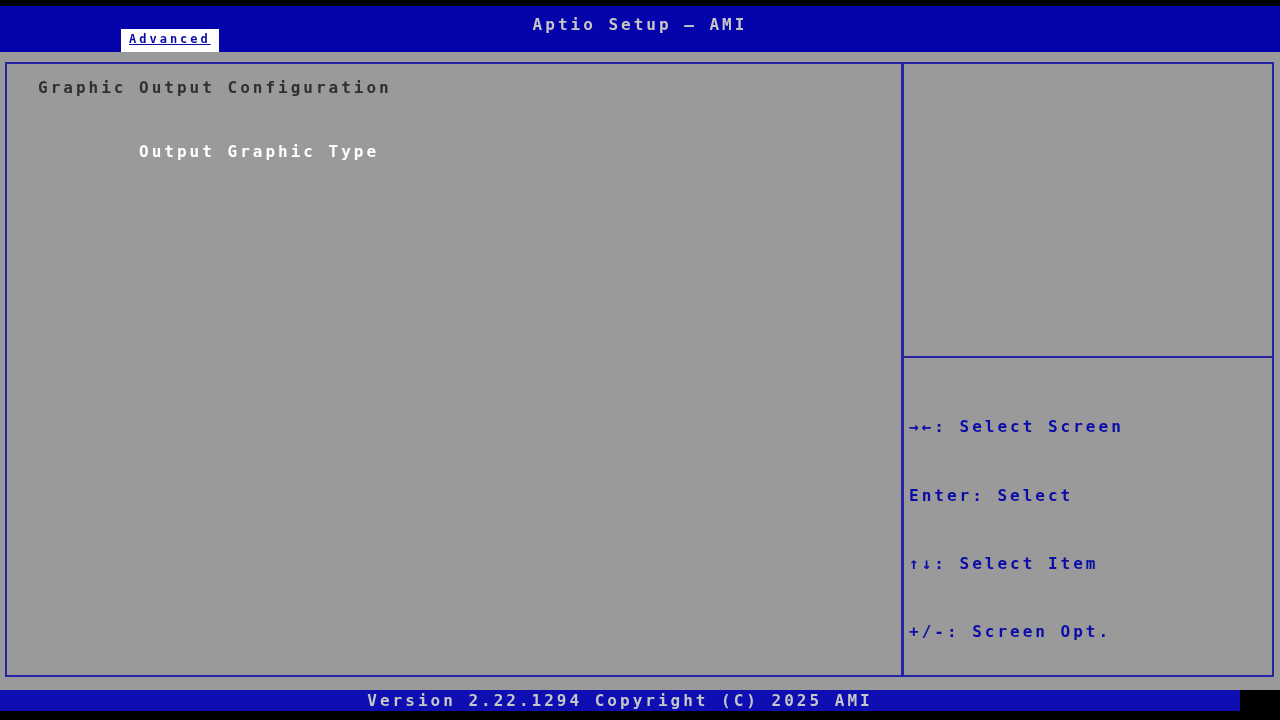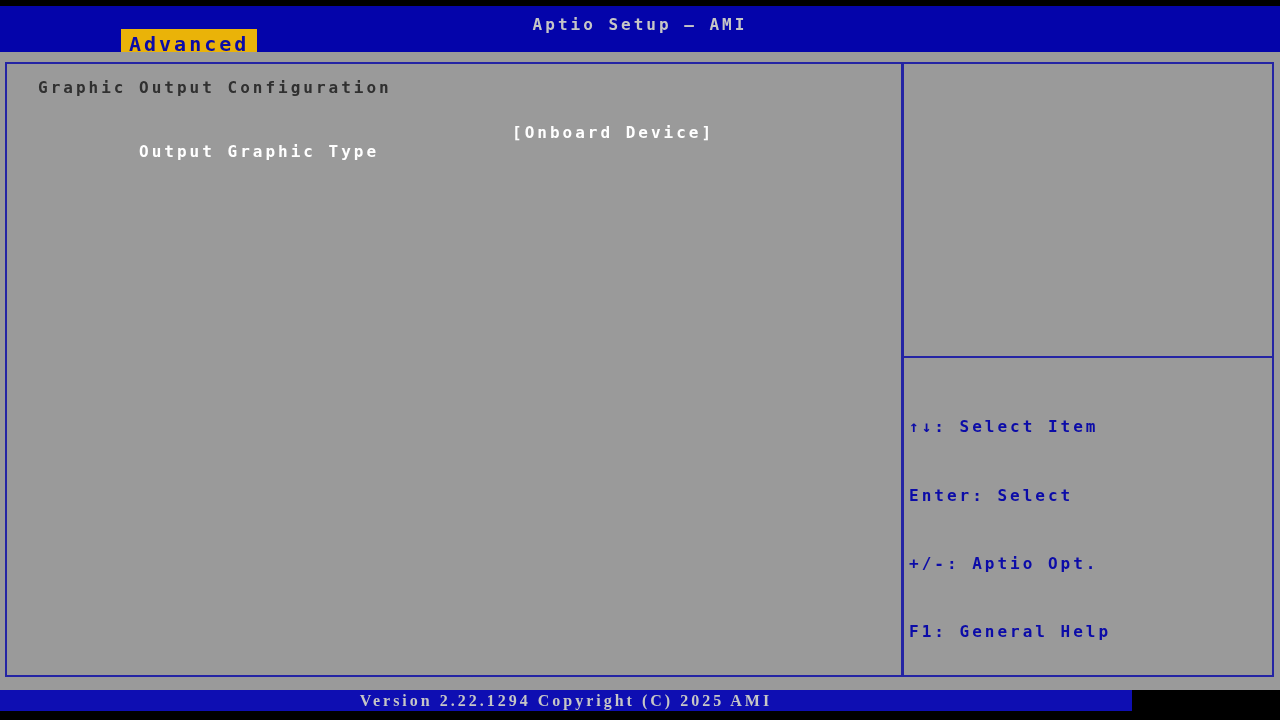--- a/index.html
+++ b/index.html
@@ -15,22 +15,22 @@
     position:absolute; left:0; top:6px; width:1280px; height:56px;
     background:#0404aa;
   }
   .app-title {
     position:absolute; left:0; top:9px; width:100%;
     text-align:center; color:#c6c6c6;
     font-size:16px; letter-spacing:3px; white-space:pre;
   }
   .tab {
     position:absolute; left:121px; top:29px; height:23px;
-    background:#eab308; color:#0b0ba8;
-    font-size:20px; letter-spacing:3px;
+    background:#ffffff; color:#0b0ba8;
+    font-size:12px; letter-spacing:3px;
     padding:3px 8px 0 8px;
     text-decoration:underline;
     white-space:pre;
   }
   .content {
     position:absolute; left:0; top:52px; width:1280px; height:638px;
     background:#9a9a9a;
   }
   .frame {
     position:absolute; left:5px; top:10px; width:1269px; height:615px;
@@ -56,23 +56,22 @@
   .help-divider {
     position:absolute; left:0; right:0; top:292px;
     border-top:2px solid #2424a4;
   }
   .legend {
     position:absolute; left:5px; top:307px;
     color:#0b0ba8; font-size:16px; letter-spacing:3px;
     line-height:22.7px; white-space:pre;
   }
   .footer {
-    position:absolute; left:0; top:690px; width:1132px; height:21px;
+    position:absolute; left:0; top:690px; width:1240px; height:21px;
     background:#0e0eb2;
-    font-family:Liberation Serif, serif;
   }
   .version {
     width:100%; text-align:center; color:#c6c6c6;
     font-size:16px; letter-spacing:3px; line-height:21px; white-space:pre;
   }
 </style>
 </head>
 <body>
 
 <div class="titlebar">
@@ -81,30 +80,30 @@
 
 <div class="tab">Advanced</div>
 
 <div class="content">
   <div class="frame">
 
     <div class="left-panel">
       <div class="section-title">Graphic Output Configuration</div>
       <div class="setting-row">
         <span class="setting-label">Output Graphic Type</span>
-        <span class="setting-value">[Onboard Device]</span>
       </div>
     </div>
 
     <div class="right-panel">
       <div class="help-divider"></div>
       <div class="legend">
+        <div>→←: Select Screen</div>
+        <div>Enter: Select</div>
         <div>↑↓: Select Item</div>
-        <div>Enter: Select</div>
-        <div>+/-: Aptio Opt.</div>
+        <div>+/-: Screen Opt.</div>
         <div>F1: General Help</div>
         
         
         
         
       </div>
     </div>
 
   </div>
 </div>

